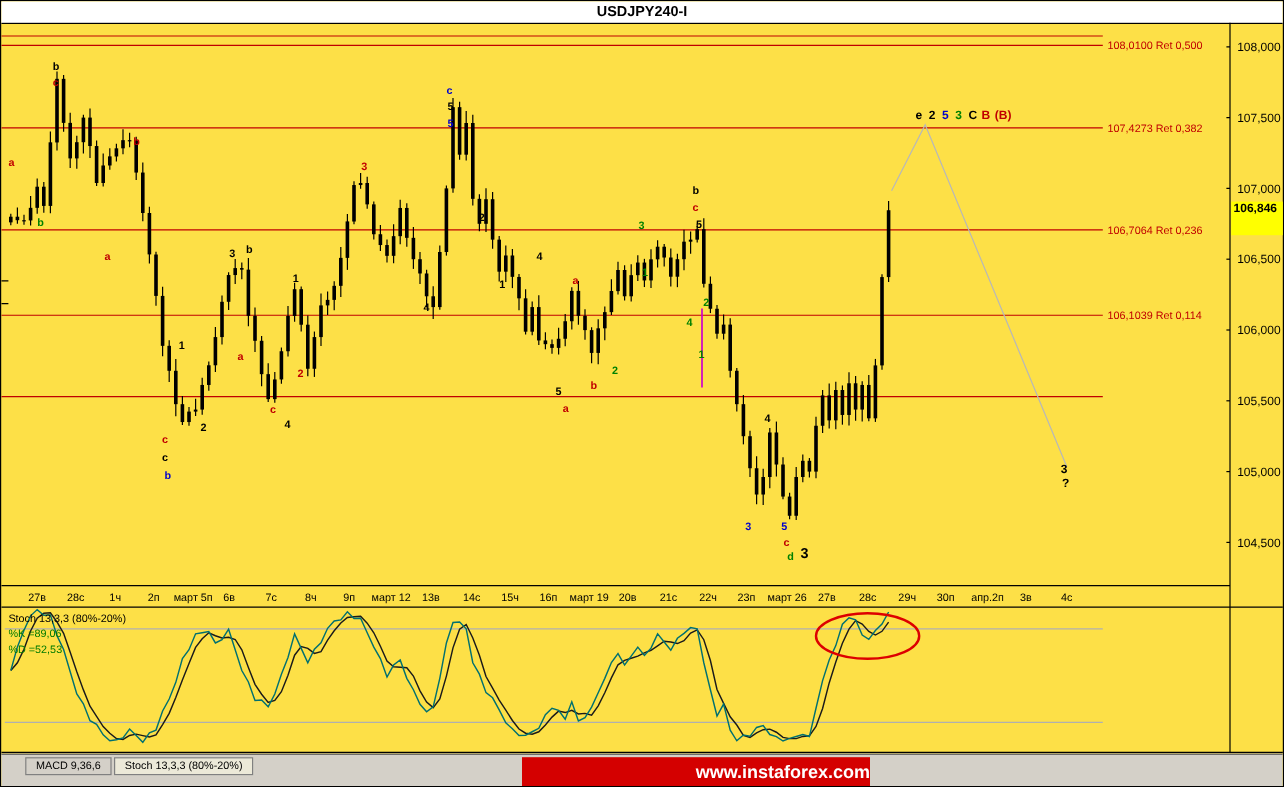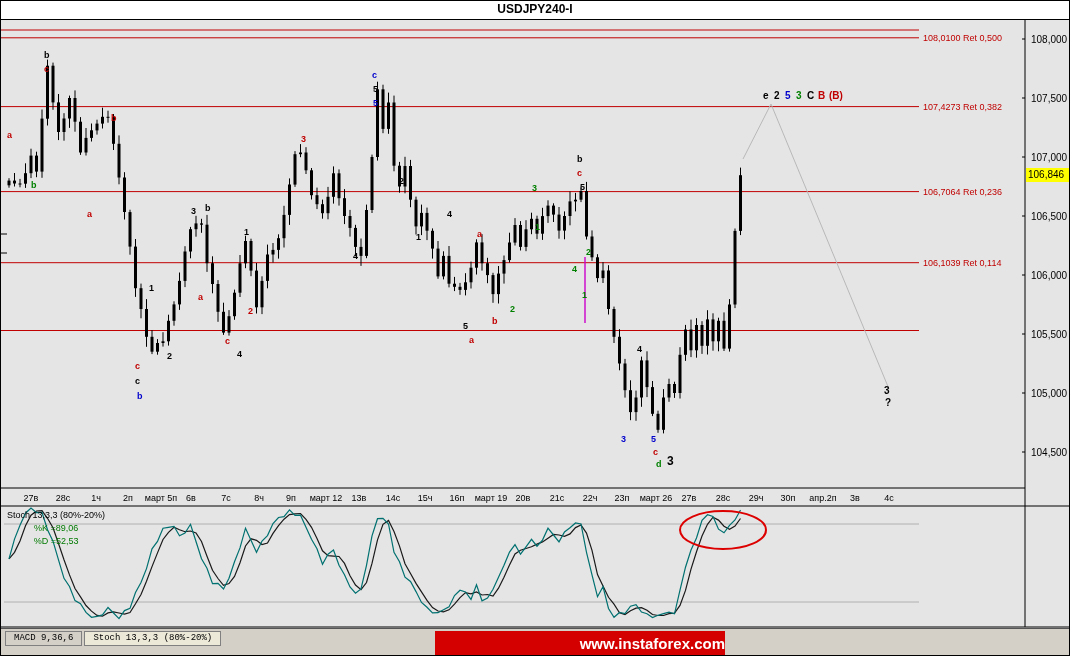--- a/index.html
+++ b/index.html
@@ -1,27 +1,27 @@
 <!DOCTYPE html>
 <html><head>
 <meta charset="utf-8">
 <style>
   html,body{margin:0;padding:0;background:#888;}
-  #screen{position:relative;width:1070px;height:656px;background:#e5e5e5;border:1px solid #000;
+  #screen{position:relative;width:1070px;height:656px;background:#fde047;border:1px solid #000;
           box-sizing:border-box;font-family:"Liberation Sans",sans-serif;overflow:hidden;margin:0 auto;}
   .titlebar{position:absolute;top:0;left:0;right:0;height:18px;border-bottom:1px solid #000;
             text-align:center;font-weight:bold;font-size:12px;line-height:17px;background:#fff;z-index:1;}
   #chart-svg{position:absolute;top:0;left:0;z-index:2;}
-  #price-tag{position:absolute;left:1025px;top:167px;width:44px;height:14px;background:#ffff00;color:#000;
-             font-size:10px;font-weight:normal;line-height:14px;padding-left:2px;box-sizing:border-box;z-index:3;}
+  #price-tag{position:absolute;left:1025px;top:167px;width:44px;height:28px;background:#ffff00;color:#000;
+             font-size:10px;font-weight:bold;line-height:14px;padding-left:2px;box-sizing:border-box;z-index:3;}
   #stoch-head{position:absolute;left:6px;top:508px;font-size:9px;line-height:13px;z-index:3;}
   #stoch-head .t{color:#000;}
-  #stoch-head .k,#stoch-head .d{color:#007a00;text-align:center;}
+  #stoch-head .k,#stoch-head .d{color:#007a00;}
   #tabbar{position:absolute;left:0;right:0;top:627px;height:29px;background:#d4d0c8;border-top:1px solid #555;
-          display:flex;align-items:flex-start;padding:2px 4px;gap:2px;box-sizing:border-box;z-index:3;font-family:Liberation Mono, monospace;}
+          display:flex;align-items:flex-start;padding:2px 20px;gap:2px;box-sizing:border-box;z-index:3;}
   .tab{font-size:9px;padding:1px 8px 2px;border:1px solid #808080;background:#d4d0c8;color:#000;cursor:default;}
   .tab.active{background:#ece9d8;}
   #banner{position:absolute;left:434px;top:630px;width:290px;height:26px;background:#d40000;color:#fff;
           font-size:15px;font-weight:bold;text-align:right;line-height:26px;z-index:5;cursor:pointer;}
 </style>
 </head>
 <body>
 
 <div id="screen">
   <div class="titlebar">USDJPY240-I</div>

